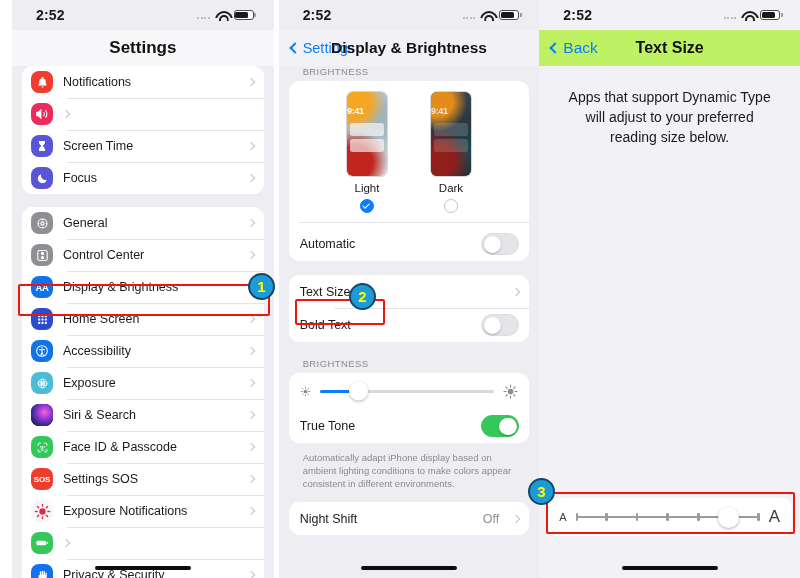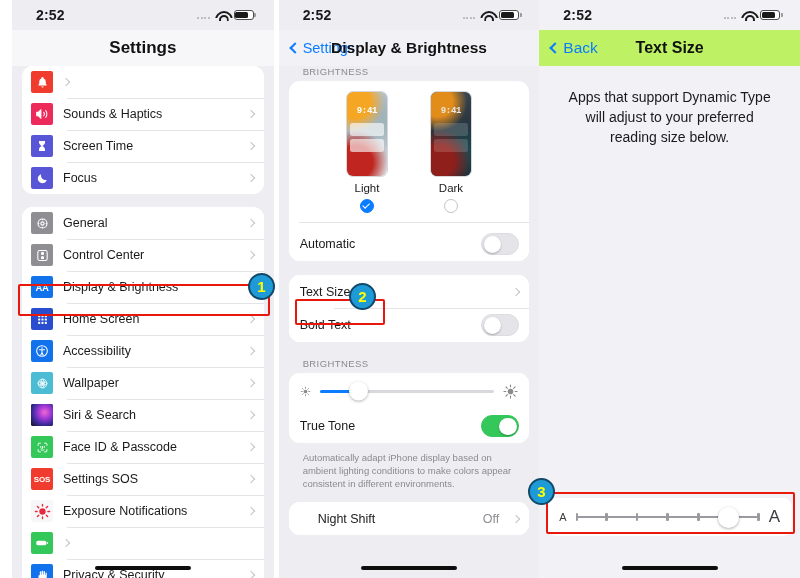--- a/index.html
+++ b/index.html
@@ -85,21 +85,21 @@
     content: ""; position: absolute; left: 45px; right: 0; top: 0;
     height: 1px; background: #e4e4e8;
   }
   .row .label { font-size: 12.5px; color: #1a1a1a; flex: 1; white-space: nowrap; }
   .row .value { font-size: 12.5px; color: #8e8e93; margin-right: 4px; }
   .chev-r {
     width: 6px; height: 6px; border-top: 1.6px solid #c2c2c7;
     border-right: 1.6px solid #c2c2c7; transform: rotate(45deg); flex: none;
   }
   .ico {
-    width: 22px; height: 22px; border-radius: 2px; flex: none;
+    width: 22px; height: 22px; border-radius: 8px; flex: none;
     display: flex; align-items: center; justify-content: center;
     color: #fff; font-size: 10px; font-weight: bold; overflow: hidden; position: relative;
   }
   .sect-hdr {
     font-size: 9.5px; color: #8a8a8f; letter-spacing: .4px;
     padding: 0 0 4px 14px;
   }
   .sect-foot {
     font-size: 9.5px; color: #8a8a8f; line-height: 1.35;
     padding: 5px 14px 0 14px; margin-top: -9px; margin-bottom: 12px;
@@ -134,22 +134,22 @@
       linear-gradient(160deg, #c9d3da 0%, #aab8c2 45%, #dfe3e6 100%);
   }
   .thumb.dark .wp {
     background:
       radial-gradient(circle at 18% 12%, #e28c1a 0%, #e28c1a 18%, rgba(226,140,26,0) 36%),
       radial-gradient(circle at 20% 82%, #8e1f1b 0%, #8e1f1b 20%, rgba(142,31,27,0) 42%),
       radial-gradient(circle at 85% 72%, #1d4a52 0%, rgba(29,74,82,0) 52%),
       linear-gradient(160deg, #3d4b56 0%, #28323c 50%, #1b222a 100%);
   }
   .thumb .tm {
-    position: absolute; top: 14px; left: 0; right: 0; text-align: center;
-    font-size: 9px; font-weight: bold; letter-spacing: -.3px; font-family: Liberation Mono, monospace;
+    position: absolute; top: 14px; left: 0; right: 0; 
+    font-size: 9px; font-weight: bold; letter-spacing: -.3px;
   }
   .thumb.light .tm { color: #fff; }
   .thumb.dark .tm { color: #e8e8e8; }
   .thumb .card {
     position: absolute; left: 3px; right: 3px; height: 13px; border-radius: 2.5px;
   }
   .thumb.light .card { background: rgba(255,255,255,.62); }
   .thumb.dark .card { background: rgba(255,255,255,.16); }
   .thumb .c1 { top: 31px; }
   .thumb .c2 { top: 47px; }
@@ -260,31 +260,31 @@
 
     <div class="scroll">
 
       <div class="group">
         <div class="row">
           <div class="ico" style="background:#f03c2e">
             <svg width="13" height="13" viewBox="0 0 24 24" fill="#fff">
                 <path d="M12 2a2 2 0 0 1 2 2v.5A6 6 0 0 1 18 10v4l1.6 2.4a.8.8 0 0 1-.66 1.25H5.06a.8.8 0 0 1-.66-1.25L6 14v-4a6 6 0 0 1 4-5.5V4a2 2 0 0 1 2-2zm0 19a2.6 2.6 0 0 1-2.45-1.75h4.9A2.6 2.6 0 0 1 12 21z"></path>
               </svg>
           </div>
+          <div class="label">Notifications</div>
           <div class="chev-r"></div>
         </div>
         <div class="row">
           <div class="ico" style="background:#ec2b5b">
             <svg width="14" height="14" viewBox="0 0 24 24" fill="#fff">
                 <path d="M11 4.5v15a.8.8 0 0 1-1.34.6L5.4 16H3.2A1.2 1.2 0 0 1 2 14.8V9.2A1.2 1.2 0 0 1 3.2 8h2.2l4.26-4.1A.8.8 0 0 1 11 4.5z"></path>
                 <path d="M14.5 8.4a.9.9 0 0 1 1.27.06A5.3 5.3 0 0 1 17 12a5.3 5.3 0 0 1-1.23 3.54.9.9 0 1 1-1.33-1.2A3.5 3.5 0 0 0 15.2 12a3.5 3.5 0 0 0-.76-2.33.9.9 0 0 1 .06-1.27z"></path>
                 <path d="M17.8 5.6a.9.9 0 0 1 1.27.05A9 9 0 0 1 21.2 12a9 9 0 0 1-2.13 6.35.9.9 0 1 1-1.34-1.2A7.2 7.2 0 0 0 19.4 12a7.2 7.2 0 0 0-1.67-5.15.9.9 0 0 1 .07-1.25z"></path>
               </svg>
           </div>
-          <div class="label">Sounds &amp; Haptics</div>
           <div class="chev-r"></div>
         </div>
         <div class="row">
           <div class="ico" style="background:#5856d6">
             <svg width="12" height="12" viewBox="0 0 24 24" fill="#fff">
                 <path d="M6 2h12v3.2c0 2-1.3 3.6-3.2 5.1L13 12l1.8 1.7c1.9 1.5 3.2 3.1 3.2 5.1V22H6v-3.2c0-2 1.3-3.6 3.2-5.1L11 12 9.2 10.3C7.3 8.8 6 7.2 6 5.2V2z"></path>
               </svg>
           </div>
           <div class="label">Screen Time</div>
           <div class="chev-r"></div>
@@ -360,21 +360,21 @@
         </div>
         <div class="row">
           <div class="ico" style="background:#4cbcd4">
             <svg width="15" height="15" viewBox="0 0 24 24" fill="none" stroke="#fff" stroke-width="1.3">
                 <circle cx="12" cy="12" r="7"></circle>
                 <ellipse cx="12" cy="12" rx="7" ry="2.8"></ellipse>
                 <ellipse cx="12" cy="12" rx="2.8" ry="7"></ellipse>
                 <circle cx="12" cy="12" r="1.8" fill="#fff"></circle>
               </svg>
           </div>
-          <div class="label">Wallpaper</div>
+          <div class="label">Exposure</div>
           <div class="chev-r"></div>
         </div>
         <div class="row">
           <div class="ico" style="background:#22212c">
             <div style="position:absolute;inset:0;background:radial-gradient(circle at 62% 38%, #f06ad0 0%, #a338d8 32%, #3f2c9e 62%, #101020 100%)"></div>
           </div>
           <div class="label">Siri &amp; Search</div>
           <div class="chev-r"></div>
         </div>
         <div class="row">
@@ -538,21 +538,21 @@
           <div class="label" style="margin-left:2px">True Tone</div>
           <div class="toggle on">
               <div class="knob"></div>
             </div>
         </div>
       </div>
       <div class="sect-foot">Automatically adapt iPhone display based on ambient lighting conditions to make colors appear consistent in different environments.</div>
 
       <div class="group">
         <div class="row" style="height:33px">
-          <div class="label" style="margin-left:20px">Night Shift</div>
+          <div class="label" style="margin-left:2px">Night Shift</div>
           <div class="value">Off</div>
           <div class="chev-r"></div>
         </div>
       </div>
     </div>
 
     <div class="home-ind"></div>
 
     <div class="redbox" style="left:16px;top:299px;width:90px;height:26px"></div>
   </div>

